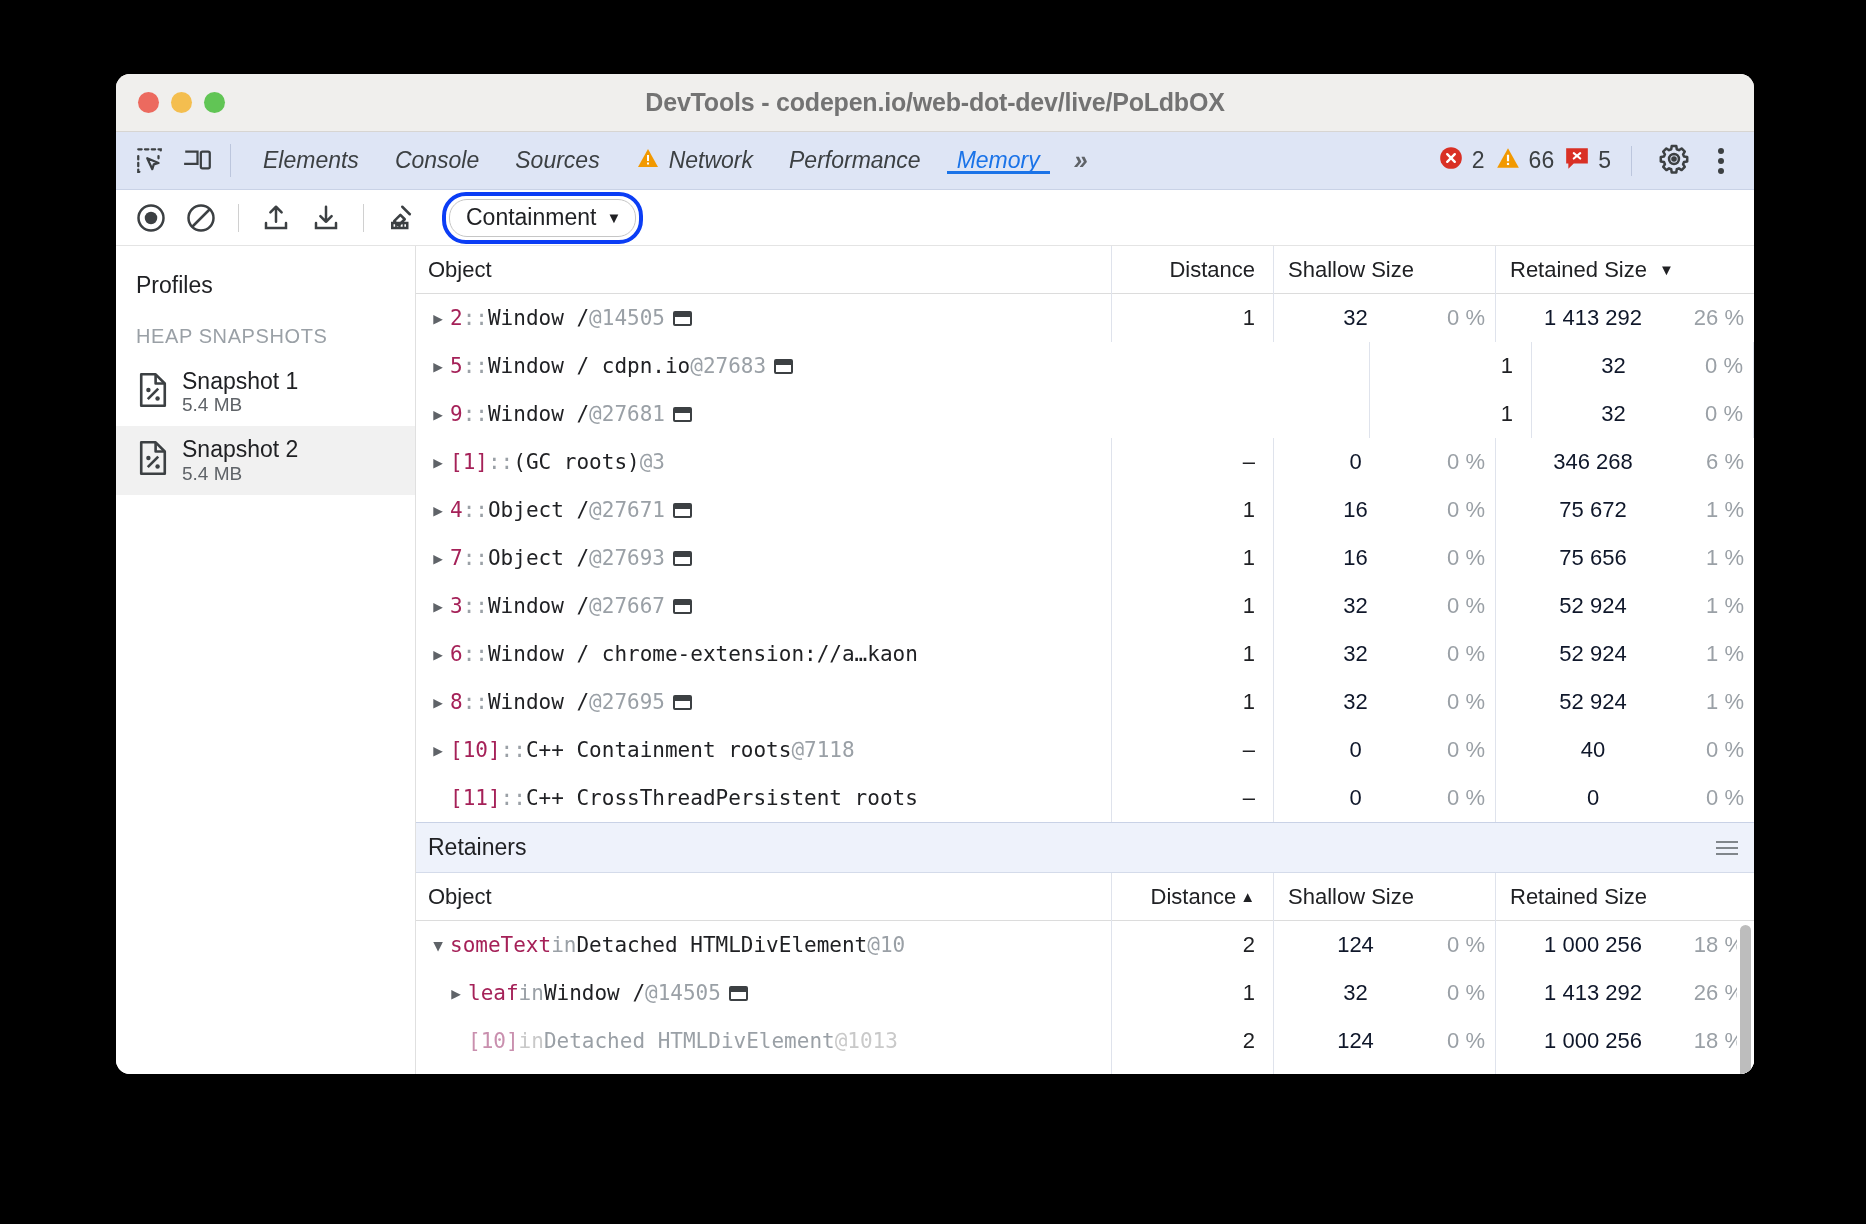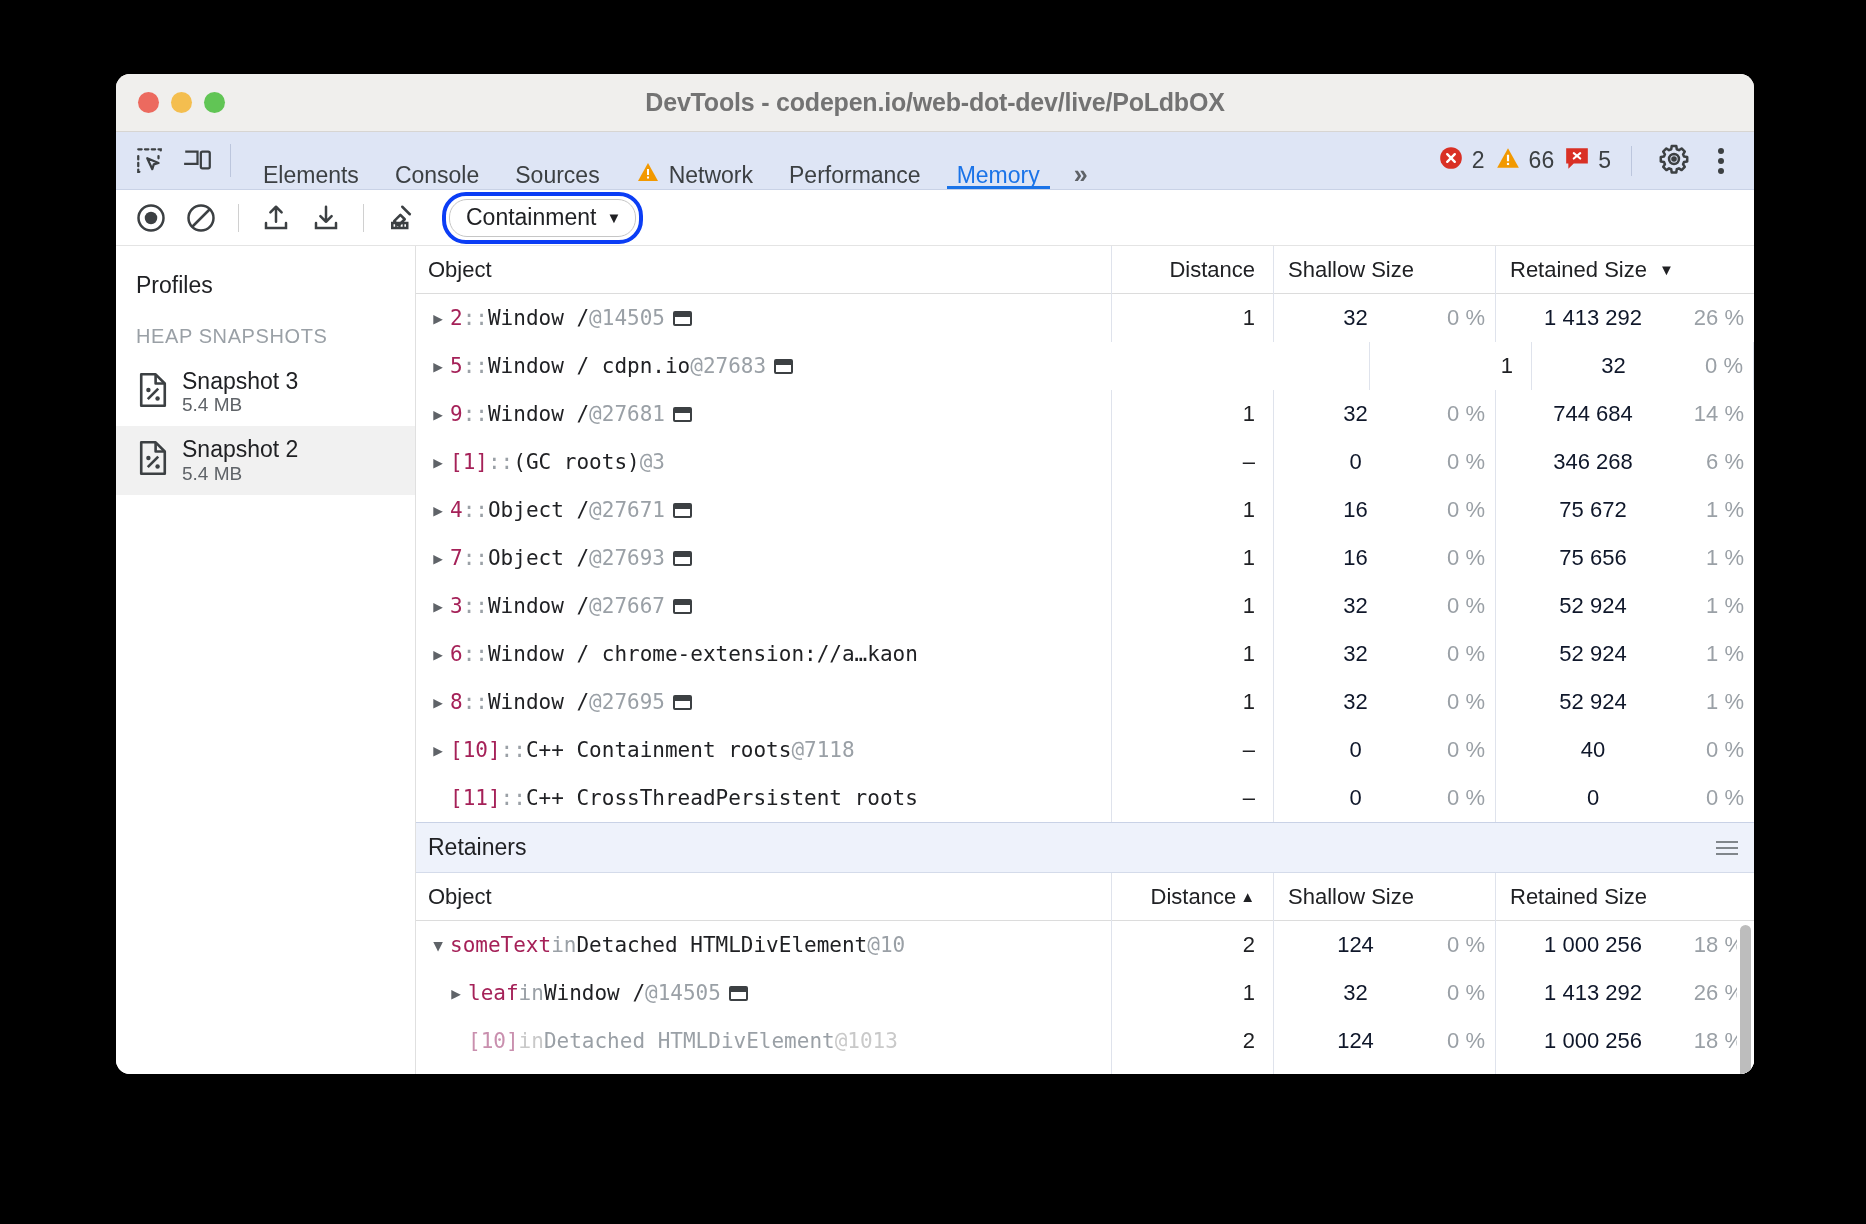--- a/index.html
+++ b/index.html
@@ -44,21 +44,21 @@
   .tabstrip {
     height: 58px;
     background: #dee5f5;
     display: flex; align-items: stretch;
     border-bottom: 1px solid #c9d2e6;
     position: relative;
   }
   .tool-icons { display: flex; align-items: center; gap: 18px; padding: 0 18px 0 18px; }
   .tool-ic { width: 30px; height: 30px; display: flex; align-items: center; justify-content: center; cursor: pointer; }
   .vsep { width: 1px; background: #bcc6dd; margin: 12px 0; }
-  .tabs { display: flex; align-items: flex-end; margin-left: 14px; }
+  .tabs { display: flex; align-items: center; margin-left: 14px; font-style: italic; }
   .tab {
     display: flex; align-items: center; gap: 9px;
     padding: 0 18px; font-size: 23px; color: #3c4043;
     cursor: pointer; position: relative; white-space: nowrap;
   }
   .tab.active { color: #1a73e8; }
   .tab.active::after {
     content: ""; position: absolute; left: 8px; right: 8px; bottom: 0;
     height: 3px; background: #1a73e8;
   }
@@ -331,21 +331,21 @@
           <span>
             <svg width="30" height="34" viewBox="0 0 22 26">
               <path d="M2 1h11l7 7v17H2z" fill="none" stroke="#3c4043" stroke-width="2" stroke-linejoin="round"></path>
               <path d="M13 1v7h7" fill="none" stroke="#3c4043" stroke-width="2" stroke-linejoin="round"></path>
               <path d="M7 20l8-8" stroke="#3c4043" stroke-width="2"></path>
                 <circle cx="7.5" cy="13" r="1.7" fill="#3c4043"></circle>
                 <circle cx="14.5" cy="19.5" r="1.7" fill="#3c4043"></circle>
             </svg>
           </span>
           <span class="meta">
-            <span class="nm">Snapshot 3</span>
+            <span class="nm">Snapshot 1</span>
             <span class="sz">5.4 MB</span>
           </span>
         </div>
 
         <div class="snap selected">
           <span>
             <svg width="30" height="34" viewBox="0 0 22 26">
               <path d="M2 1h11l7 7v17H2z" fill="none" stroke="#3c4043" stroke-width="2" stroke-linejoin="round"></path>
               <path d="M13 1v7h7" fill="none" stroke="#3c4043" stroke-width="2" stroke-linejoin="round"></path>
               <path d="M7 20l8-8" stroke="#3c4043" stroke-width="2"></path>
@@ -420,26 +420,20 @@
                   <span class="sep"> ::</span>
                   <span class="nmtxt"> Window /</span>
                   <span class="at"> @27681</span>
                   <span class="winicon"></span>
                 </div>
                 <div class="cell col-dist">1</div>
                 <div class="cell col-shallow">
                   <div class="num">
                     <span class="v">32</span>
                     <span class="p">0 %</span>
-                  </div>
-                </div>
-                <div class="cell col-retained">
-                  <div class="num">
-                    <span class="v">744 684</span>
-                    <span class="p">14 %</span>
                   </div>
                 </div>
               </div>
               <div class="grow">
                 <div class="cell col-object">
                   <span class="twisty">▶</span>
                   <span class="idx">[1]</span>
                   <span class="sep"> ::</span>
                   <span class="nmtxt"> (GC roots)</span>
                   <span class="at"> @3</span>

